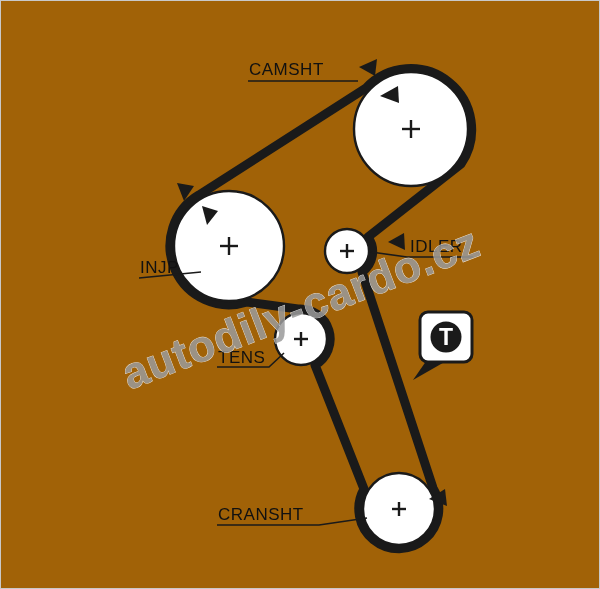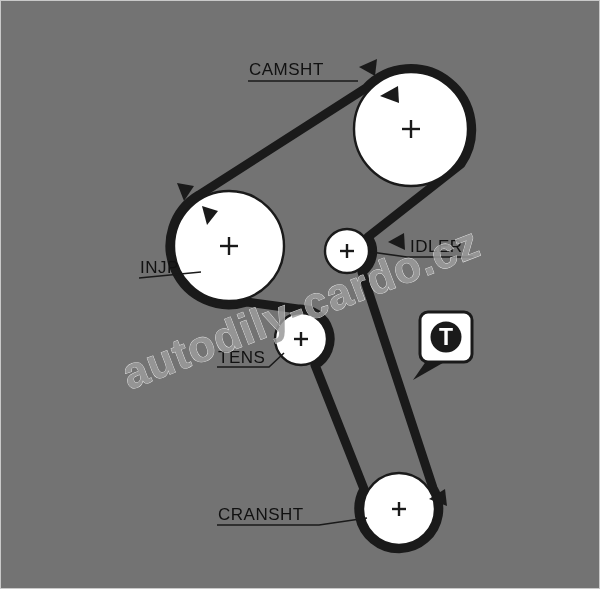--- a/index.html
+++ b/index.html
@@ -1,20 +1,20 @@
 <!DOCTYPE html>
 <html><head>
 <meta charset="utf-8">
 <style>
   html,body{margin:0;padding:0;background:#fff;}
   .canvas{
     position:relative;
     width:598px;height:587px;
     border:1px solid #c9c9c9;
-    background:#737373;
+    background:#a16207;
     font-family:"Liberation Sans", sans-serif;
     overflow:hidden;
   }
   svg{display:block;}
   text.part-label{
     font-family:"Liberation Sans", sans-serif;
     font-size:17px;
     fill:#111;
     letter-spacing:0.5px;
   }

